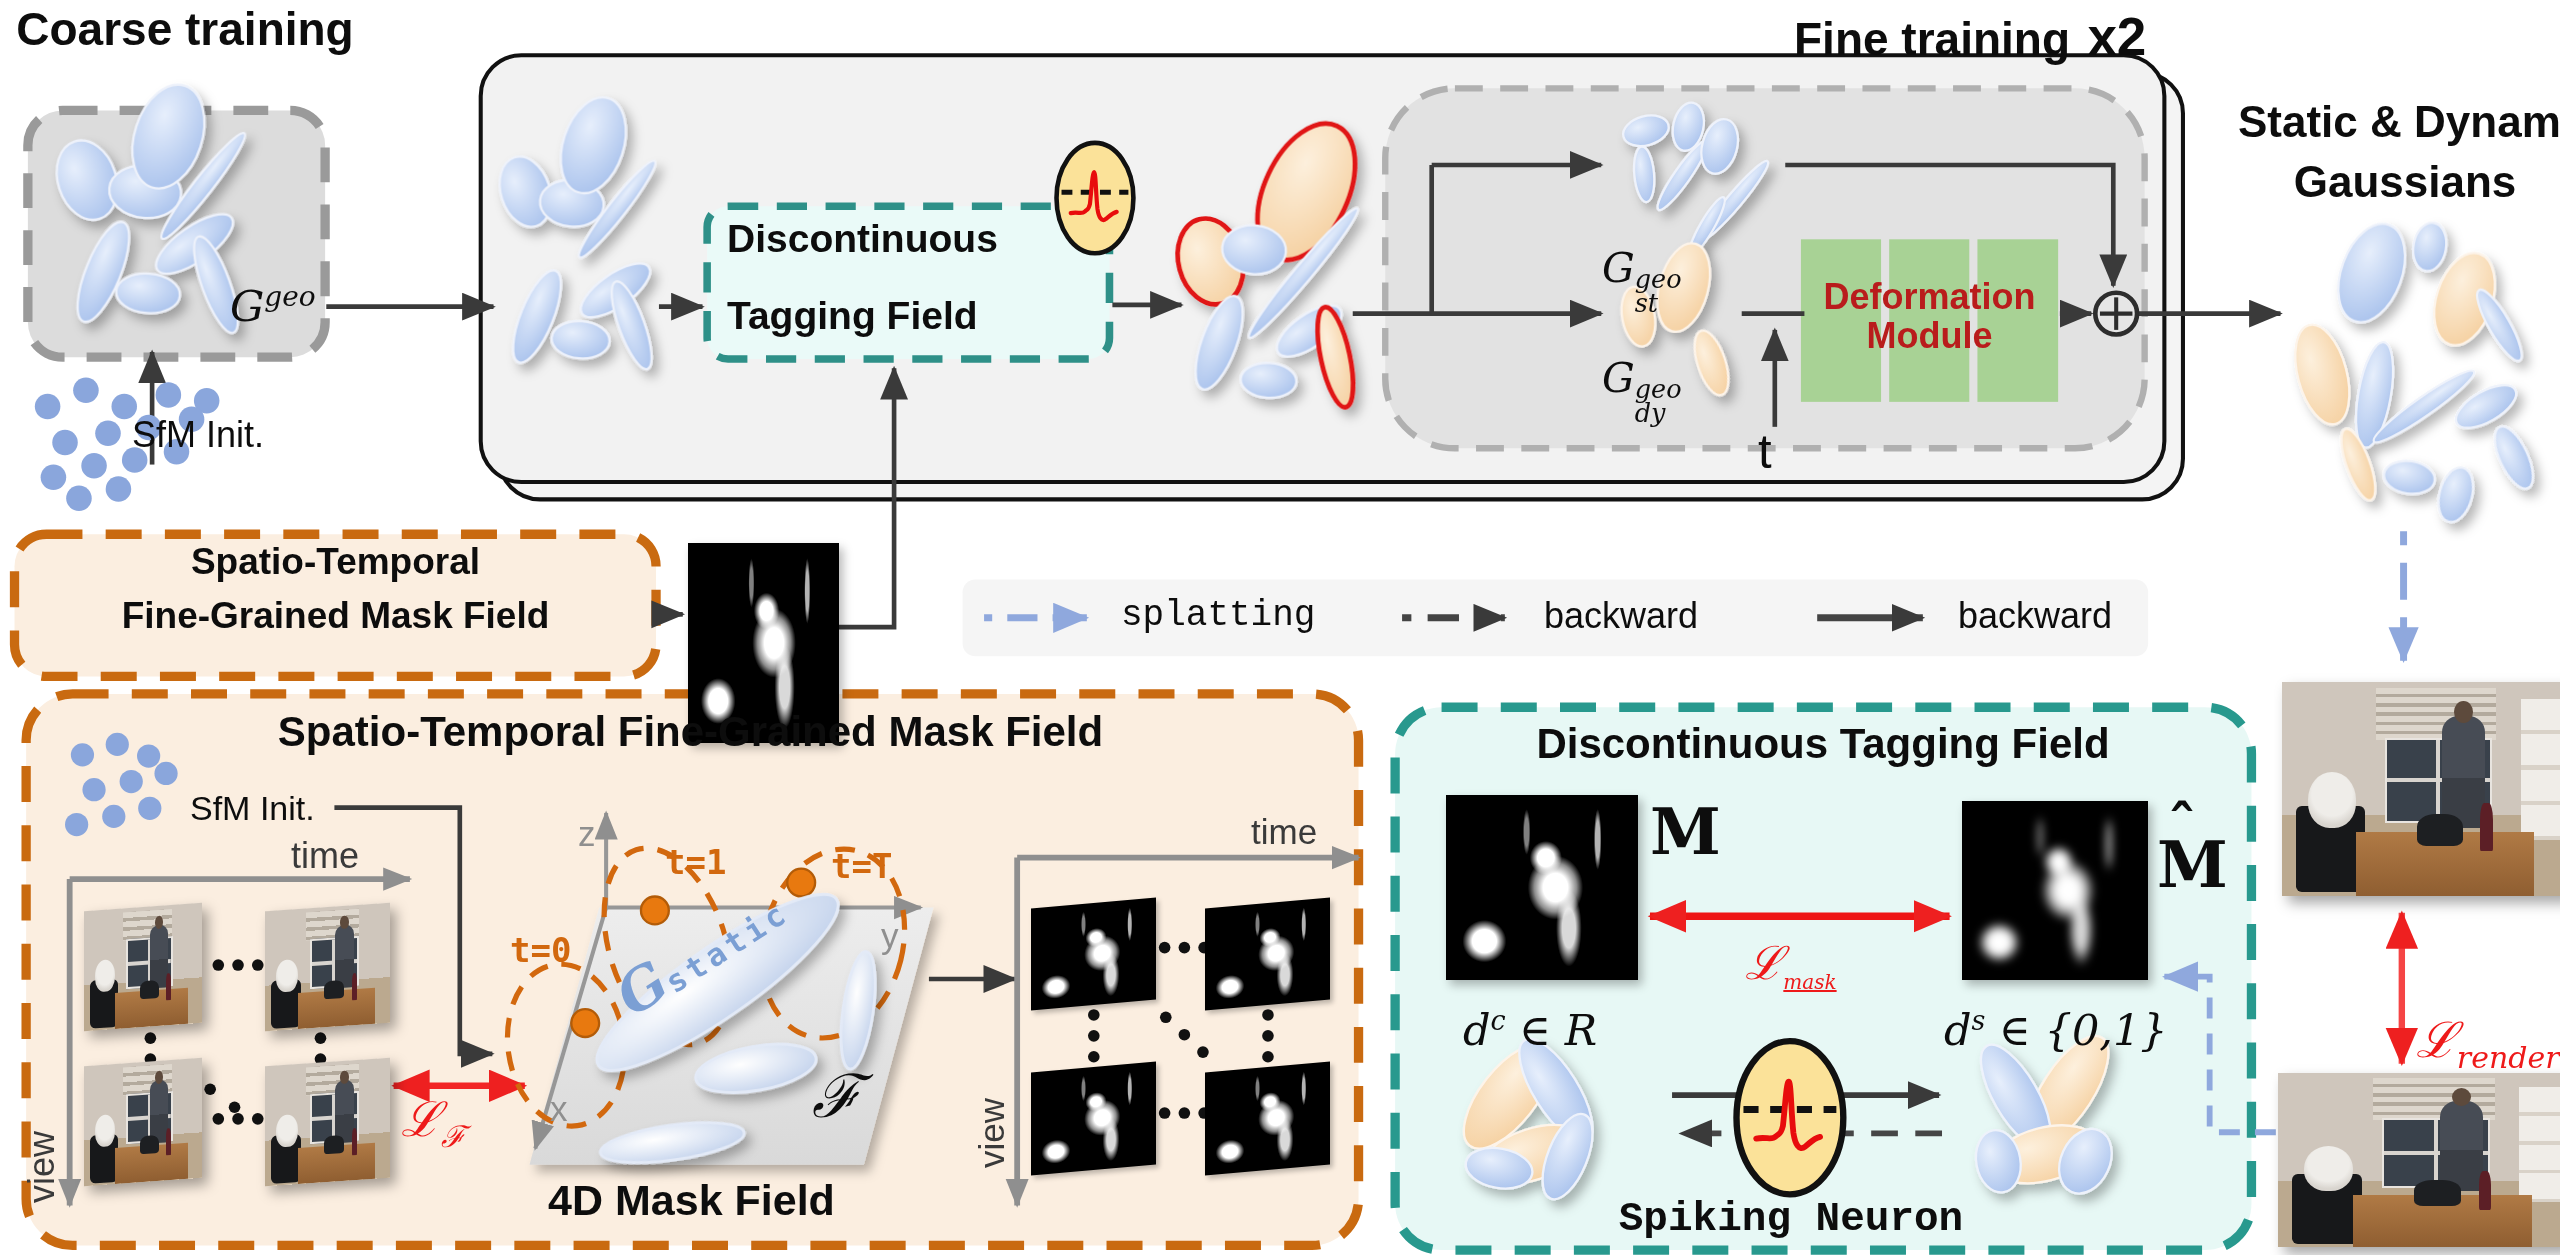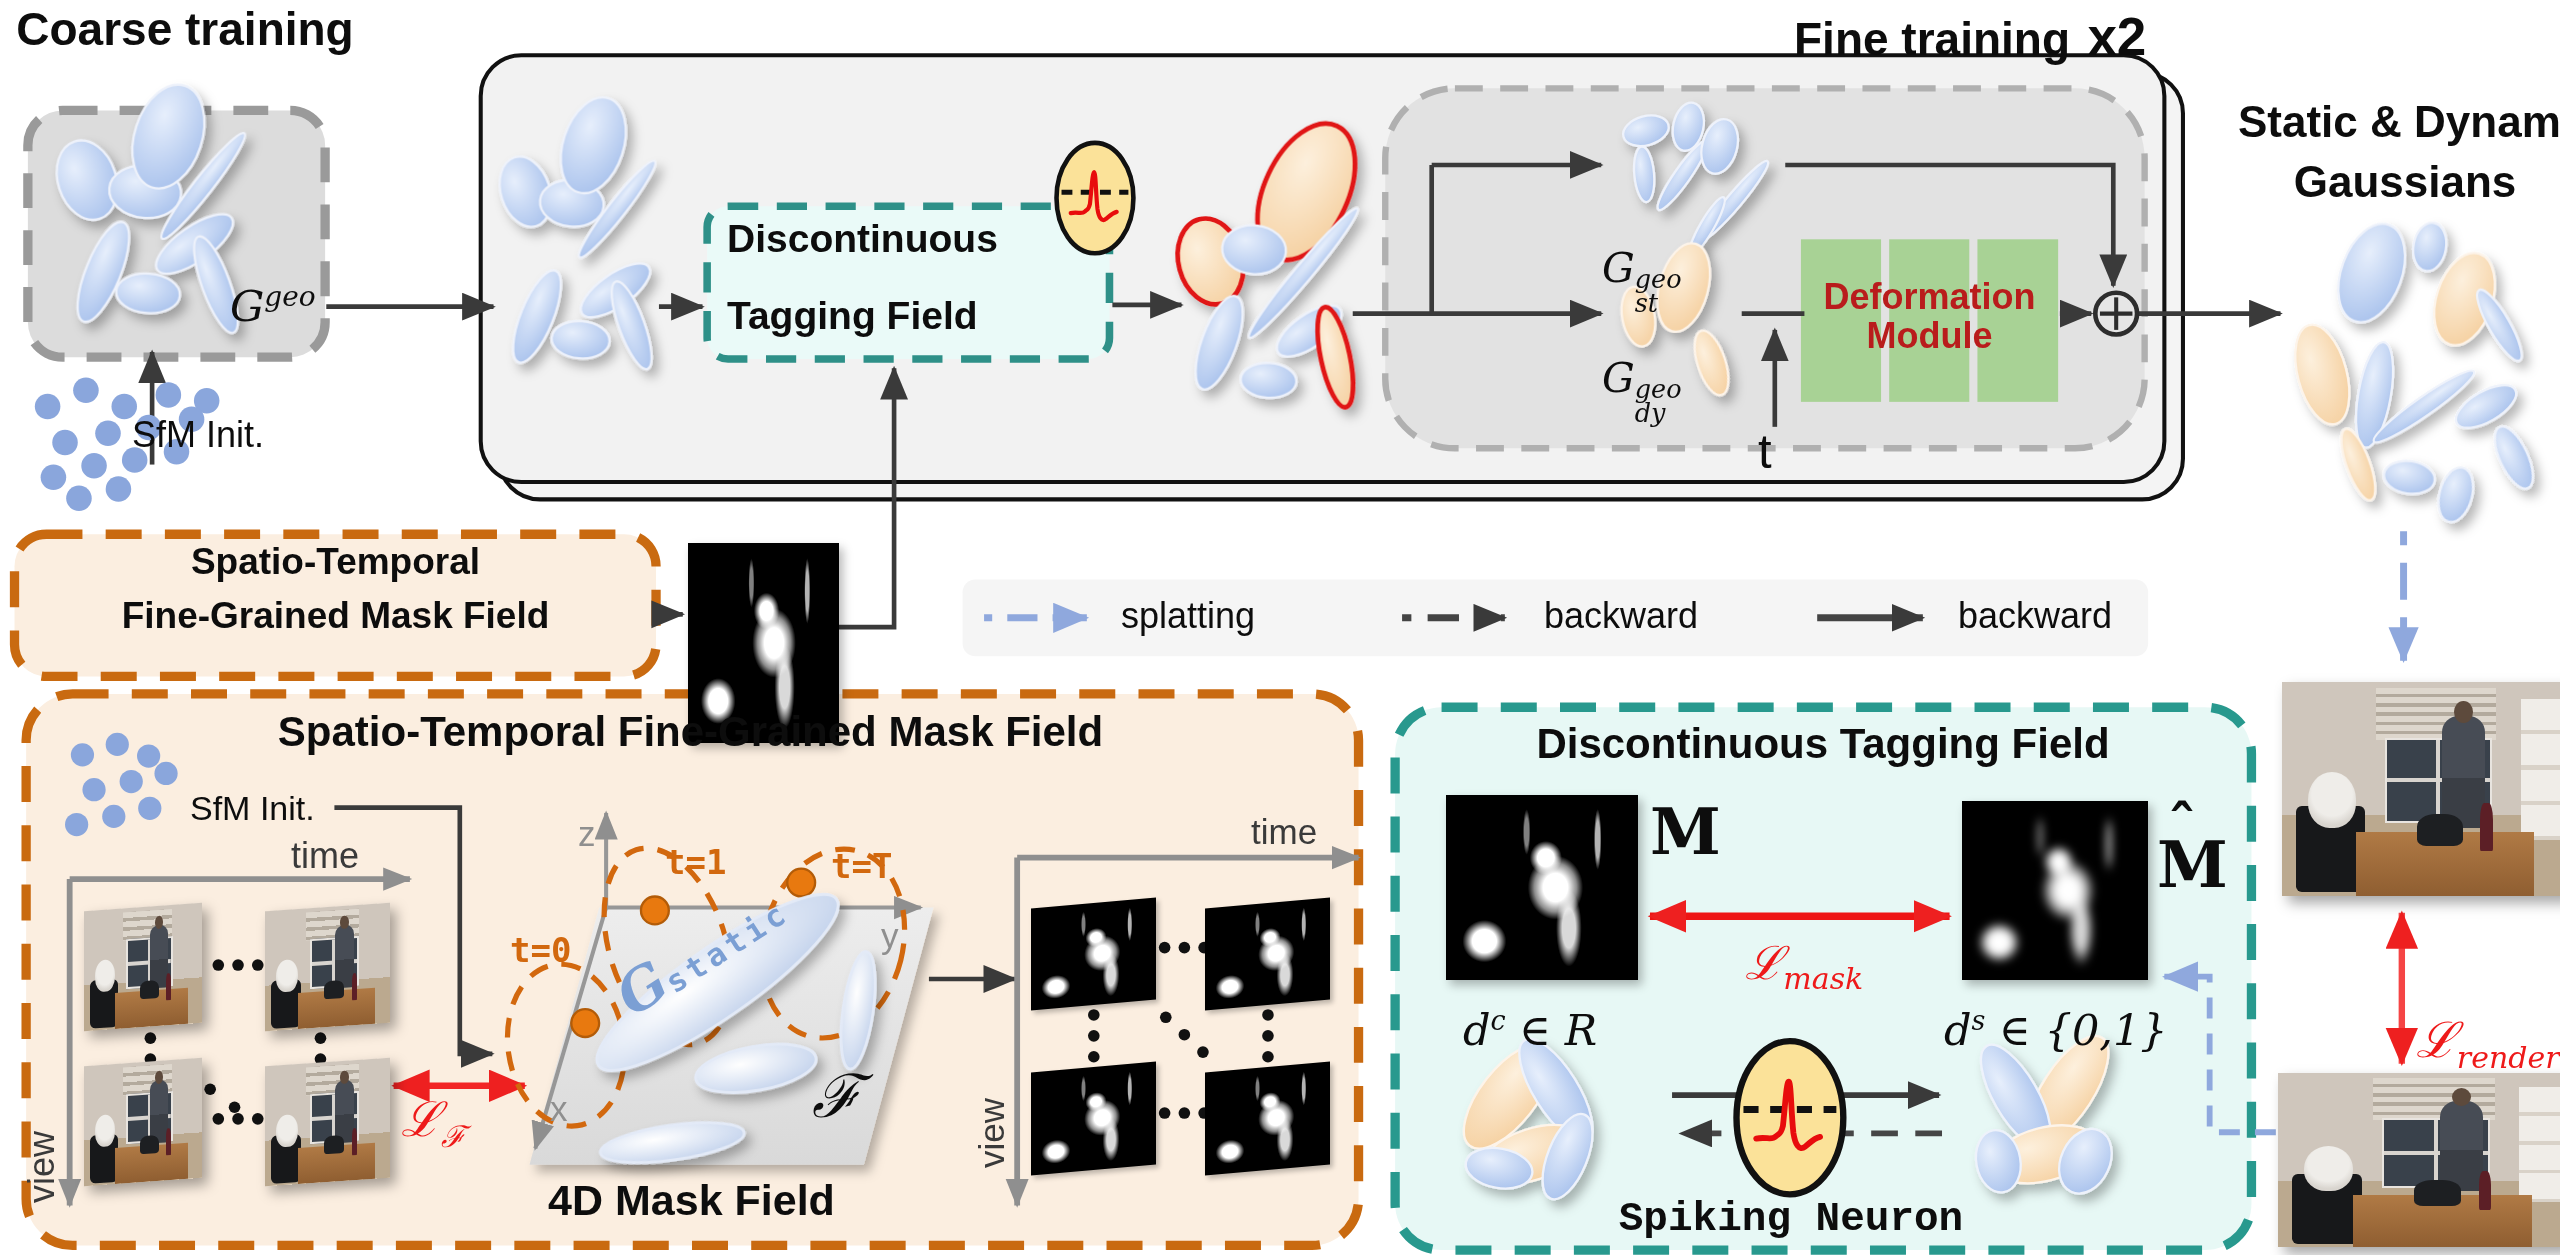--- a/index.html
+++ b/index.html
@@ -395,21 +395,21 @@
 
 <div class="lbl b grn ctr" style="left:1801px;top:278px;width:257px;font-size:36px;">
       <div>Deformation</div>
       <div>Module</div>
     </div>
 <div class="lbl" style="left:1758px;top:425px;font-size:49px;">t</div>
 
 <div class="lbl b ctr" style="left:2238px;top:98px;width:334px;font-size:44px;">Static &amp; Dynamic</div>
 <div class="lbl b ctr" style="left:2238px;top:158px;width:334px;font-size:44px;">Gaussians</div>
 
-<div class="lbl" style="left:1121px;top:597px;font-size:36px;">splatting</div>
+<div class="lbl" style="left:1121px;top:597px;font-size:36px;font-family:Liberation Mono, monospace;">splatting</div>
 <div class="lbl" style="left:1544px;top:597px;font-size:36px;">backward</div>
 <div class="lbl" style="left:1958px;top:597px;font-size:36px;">backward</div>
 
 <div class="lbl b ctr" style="left:14.5px;top:542px;width:642px;font-size:37px;">Spatio-Temporal</div>
 <div class="lbl b ctr" style="left:14.5px;top:596px;width:642px;font-size:37px;">Fine-Grained Mask Field</div>
 
 <div class="lbl b ctr" style="left:84px;top:709px;width:1213px;font-size:42px;">Spatio-Temporal Fine-Grained Mask Field</div>
 <div class="lbl" style="left:190px;top:790px;font-size:34px;">SfM Init.</div>
 <div class="lbl" style="left:291px;top:837px;font-size:36px;color:#3a3a3a;">time</div>
 <div class="lbl rot" style="left:23px;top:1203px;font-size:36px;color:#3a3a3a;">view</div>
@@ -422,21 +422,21 @@
 <div class="lbl mono orange" style="left:831px;top:848px;font-size:34px;">t=T</div>
 <div class="lbl blue" style="left:622px;top:971px;transform:rotate(-33deg);transform-origin:0 50%;"><span class="math b" style="font-size:56px;">G</span><sub class="mono" style="font-size:31px;letter-spacing:4.6px;">static</sub></div>
 <div class="lbl math" style="left:812px;top:1064px;font-size:60px;">ℱ</div>
 <div class="lbl b ctr" style="left:401px;top:1177px;width:581px;font-size:43px;">4D Mask Field</div>
 <div class="lbl" style="left:1251px;top:813px;font-size:35px;color:#3a3a3a;">time</div>
 <div class="lbl rot" style="left:973px;top:1168px;font-size:35px;color:#3a3a3a;">view</div>
 
 <div class="lbl b ctr" style="left:1428px;top:721px;width:790px;font-size:42px;">Discontinuous Tagging Field</div>
 <div class="lbl b" style="left:1650px;top:797px;font-size:64px;font-family:'DejaVu Serif',serif;">M</div>
 <div class="lbl b" style="left:2157px;top:830px;font-size:64px;font-family:'DejaVu Serif',serif;"><span style="position:absolute;left:10.5px;top:-34px;font-size:58px;">ˆ</span><span>M</span></div>
-<div class="lbl math red" style="left:1745px;top:939px;font-size:46px;"><span>ℒ</span><sub style="font-size:30px;">mask</sub></div>
+<div class="lbl math red" style="left:1745px;top:939px;font-size:46px;"><span>ℒ</span><sub style="font-size:20px;text-decoration:underline;">mask</sub></div>
 <div class="lbl math" style="left:1463px;top:1006px;font-size:43px;"><span>d</span><sup style="font-size:27px;">c</sup> <span>∈ R</span></div>
 <div class="lbl math" style="left:1944px;top:1006px;font-size:43px;"><span>d</span><sup style="font-size:27px;">s</sup> <span>∈ {0,1}</span></div>
 <div class="lbl b ctr" style="left:1614px;top:1197px;width:354px;font-size:41px;font-family:Liberation Mono, monospace;">Spiking Neuron</div>
 
 <div class="lbl math red" style="left:2416px;top:1015px;font-size:49px;"><span>ℒ</span><sub style="font-size:30px;">render</sub></div>
 
 </div>
 
 
 </body></html>

